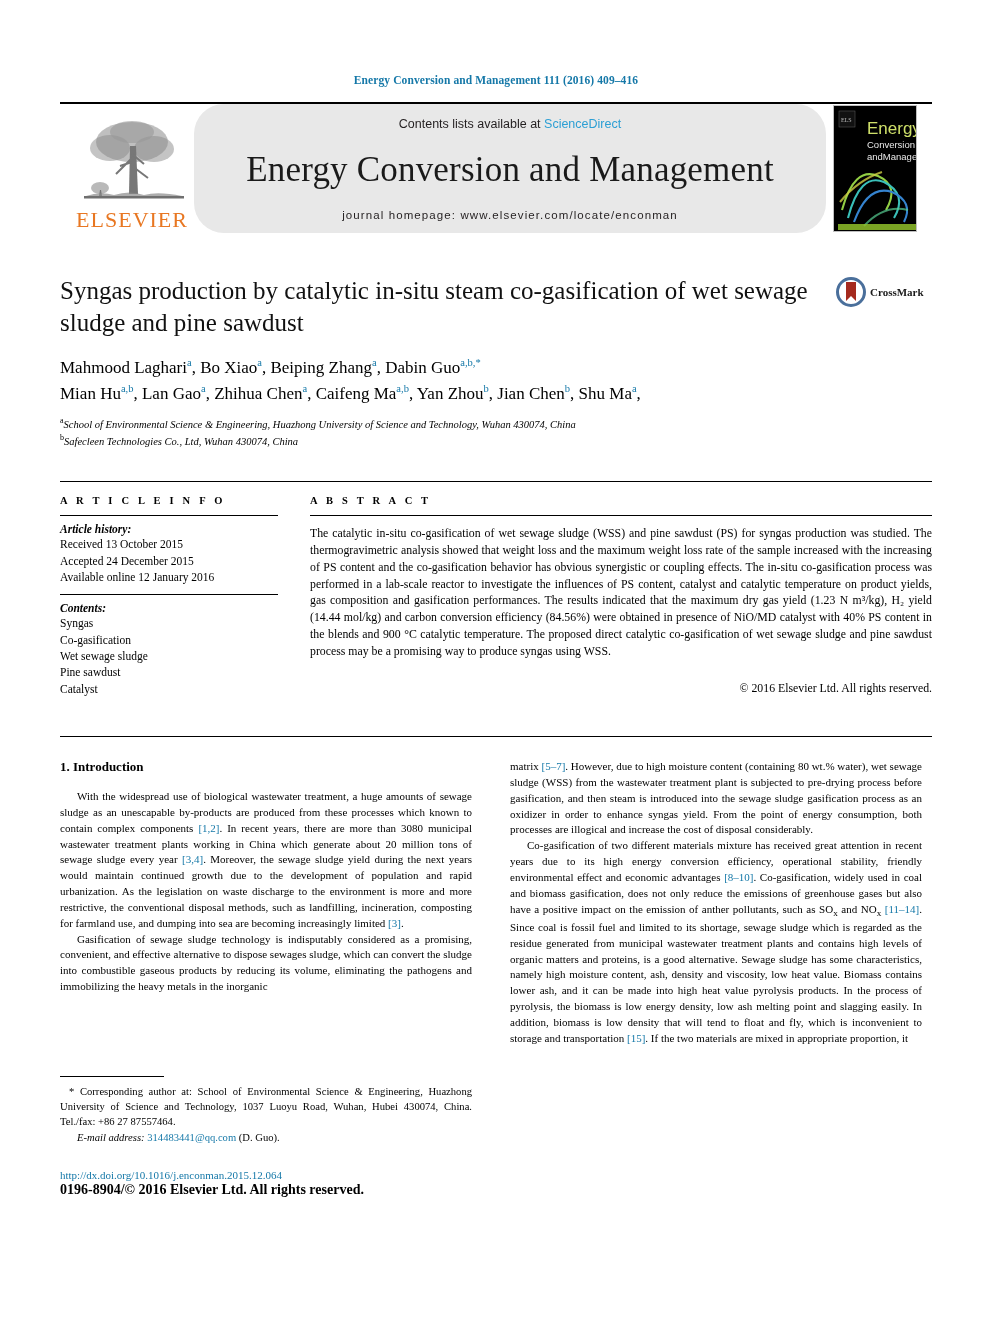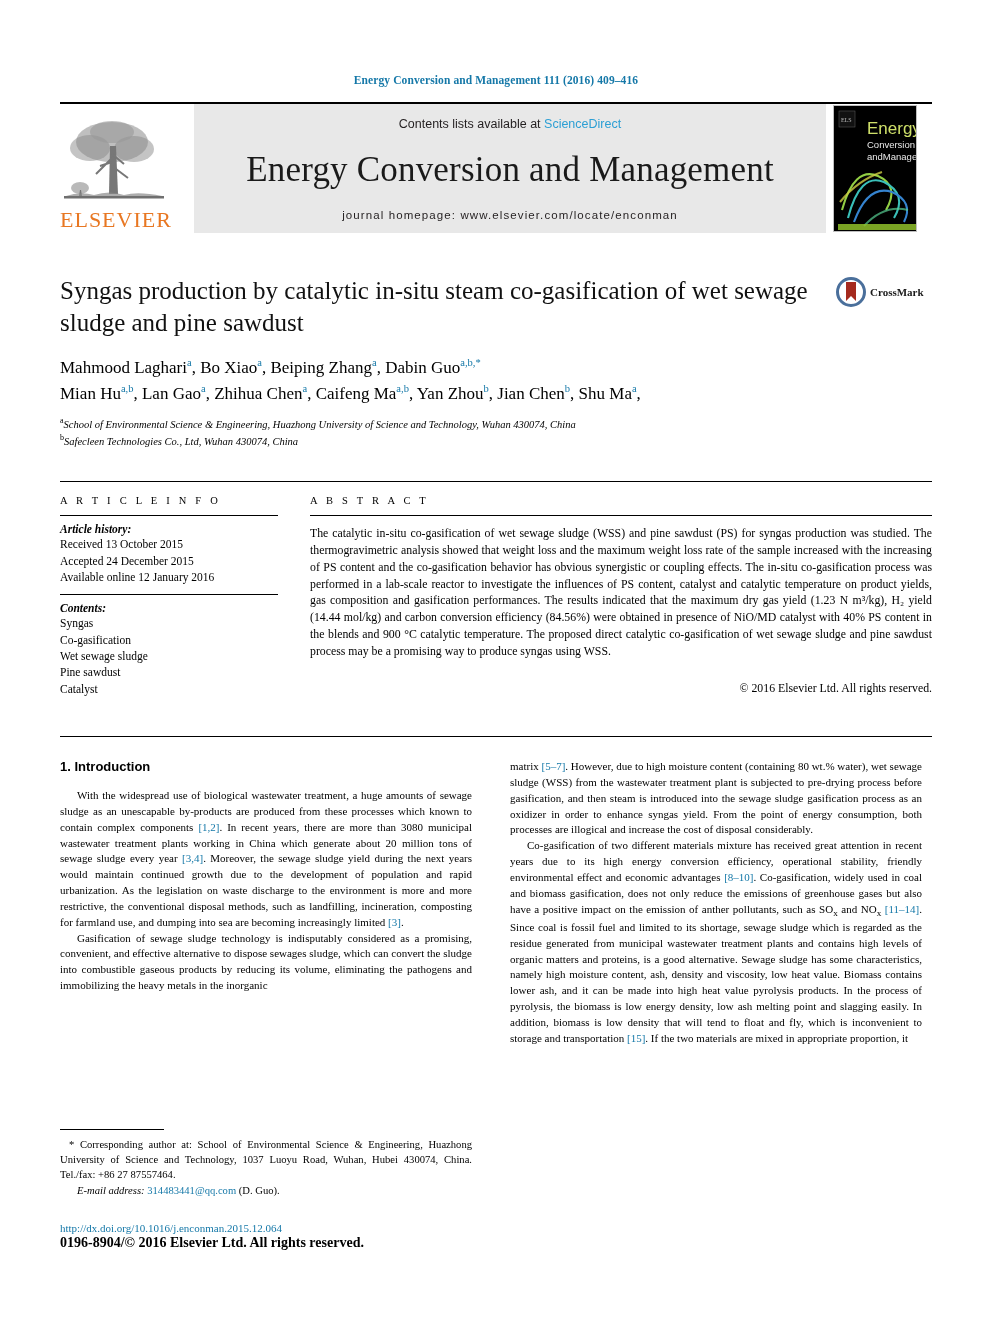--- a/index.html
+++ b/index.html
@@ -34,21 +34,21 @@
     padding-top: 0;
     display: flex;
     align-items: stretch;
     height: 131px;
   }
   .elsevier-block {
     width: 128px;
     flex: 0 0 128px;
     display: flex;
     flex-direction: column;
-    align-items: flex-start;
+    align-items: flex-end;
     justify-content: flex-end;
     padding-bottom: 2px;
   }
   .tree-svg { display:block; }
   .elsevier-word {
     color: #e87722;
     font-family: "Liberation Serif", serif;
     font-size: 22px;
     letter-spacing: 1.0px;
     line-height: 1;
@@ -56,20 +56,21 @@
   }
   .journal-band {
     flex: 1 1 auto;
     background: #e8e8e8;
     display: flex;
     flex-direction: column;
     align-items: center;
     justify-content: space-between;
     padding: 13px 0 12px 0;
     margin-left: 6px;
+    border-radius: 30px;
   }
   .contents-line {
     font-family: "Liberation Sans", sans-serif;
     font-size: 12.5px;
     color: #231f20;
   }
   .contents-line .sd { color: #2c9fd4; }
   .journal-title {
     font-family: "Liberation Serif", serif;
     font-size: 35px;
@@ -150,21 +151,21 @@
     border-top: 1.5px solid #000;
     padding-top: 13px;
     display: flex;
     gap: 32px;
   }
   .col-info { width: 218px; flex: 0 0 218px; }
   .col-abs  { flex: 1 1 auto; }
 
   .sec-head {
     font-family: "Liberation Serif", serif;
-    font-weight: normal;
+    font-weight: bold;
     font-size: 10.5px;
     letter-spacing: 3.2px;
     margin-bottom: 9px;
   }
   .rule { border-top: 1px solid #000; }
   .info-group { padding-top: 7px; padding-bottom: 9px; }
   .info-group .lead {
     font-style: italic;
     font-weight: bold;
     font-size: 11.5px;
@@ -191,40 +192,40 @@
   .body-wrap {
     margin: 30px 60px 0 60px;
     border-top: 1.5px solid #000;
     padding-top: 22px;
     display: flex;
     gap: 38px;
     position: relative;
   }
   .bcol { width: 412px; flex: 0 0 412px; }
   h2.sec-title {
-    font-family: Liberation Sans, sans-serif;
+    font-family: Liberation Serif, serif;
     font-weight: bold;
     font-size: 13px;
     margin: 0 0 14px 0;
   }
   p.body-p {
     font-size: 11px;
     line-height: 1.44;
     text-align: justify;
     margin: 0;
     text-indent: 17px;
   }
   p.body-p + p.body-p { margin-top: 0; }
   .ref { color: #1578a8; }
 
   
   .footnotes {
     position: absolute;
     left: 60px;
-    top: 1129px;
+    top: 1076px;
     width: 412px;
   }
   .fn-rule {
     width: 104px;
     border-top: 1px solid #000;
     margin-bottom: 7px;
   }
   .fn-text {
     font-size: 10.6px;
     line-height: 1.42;

